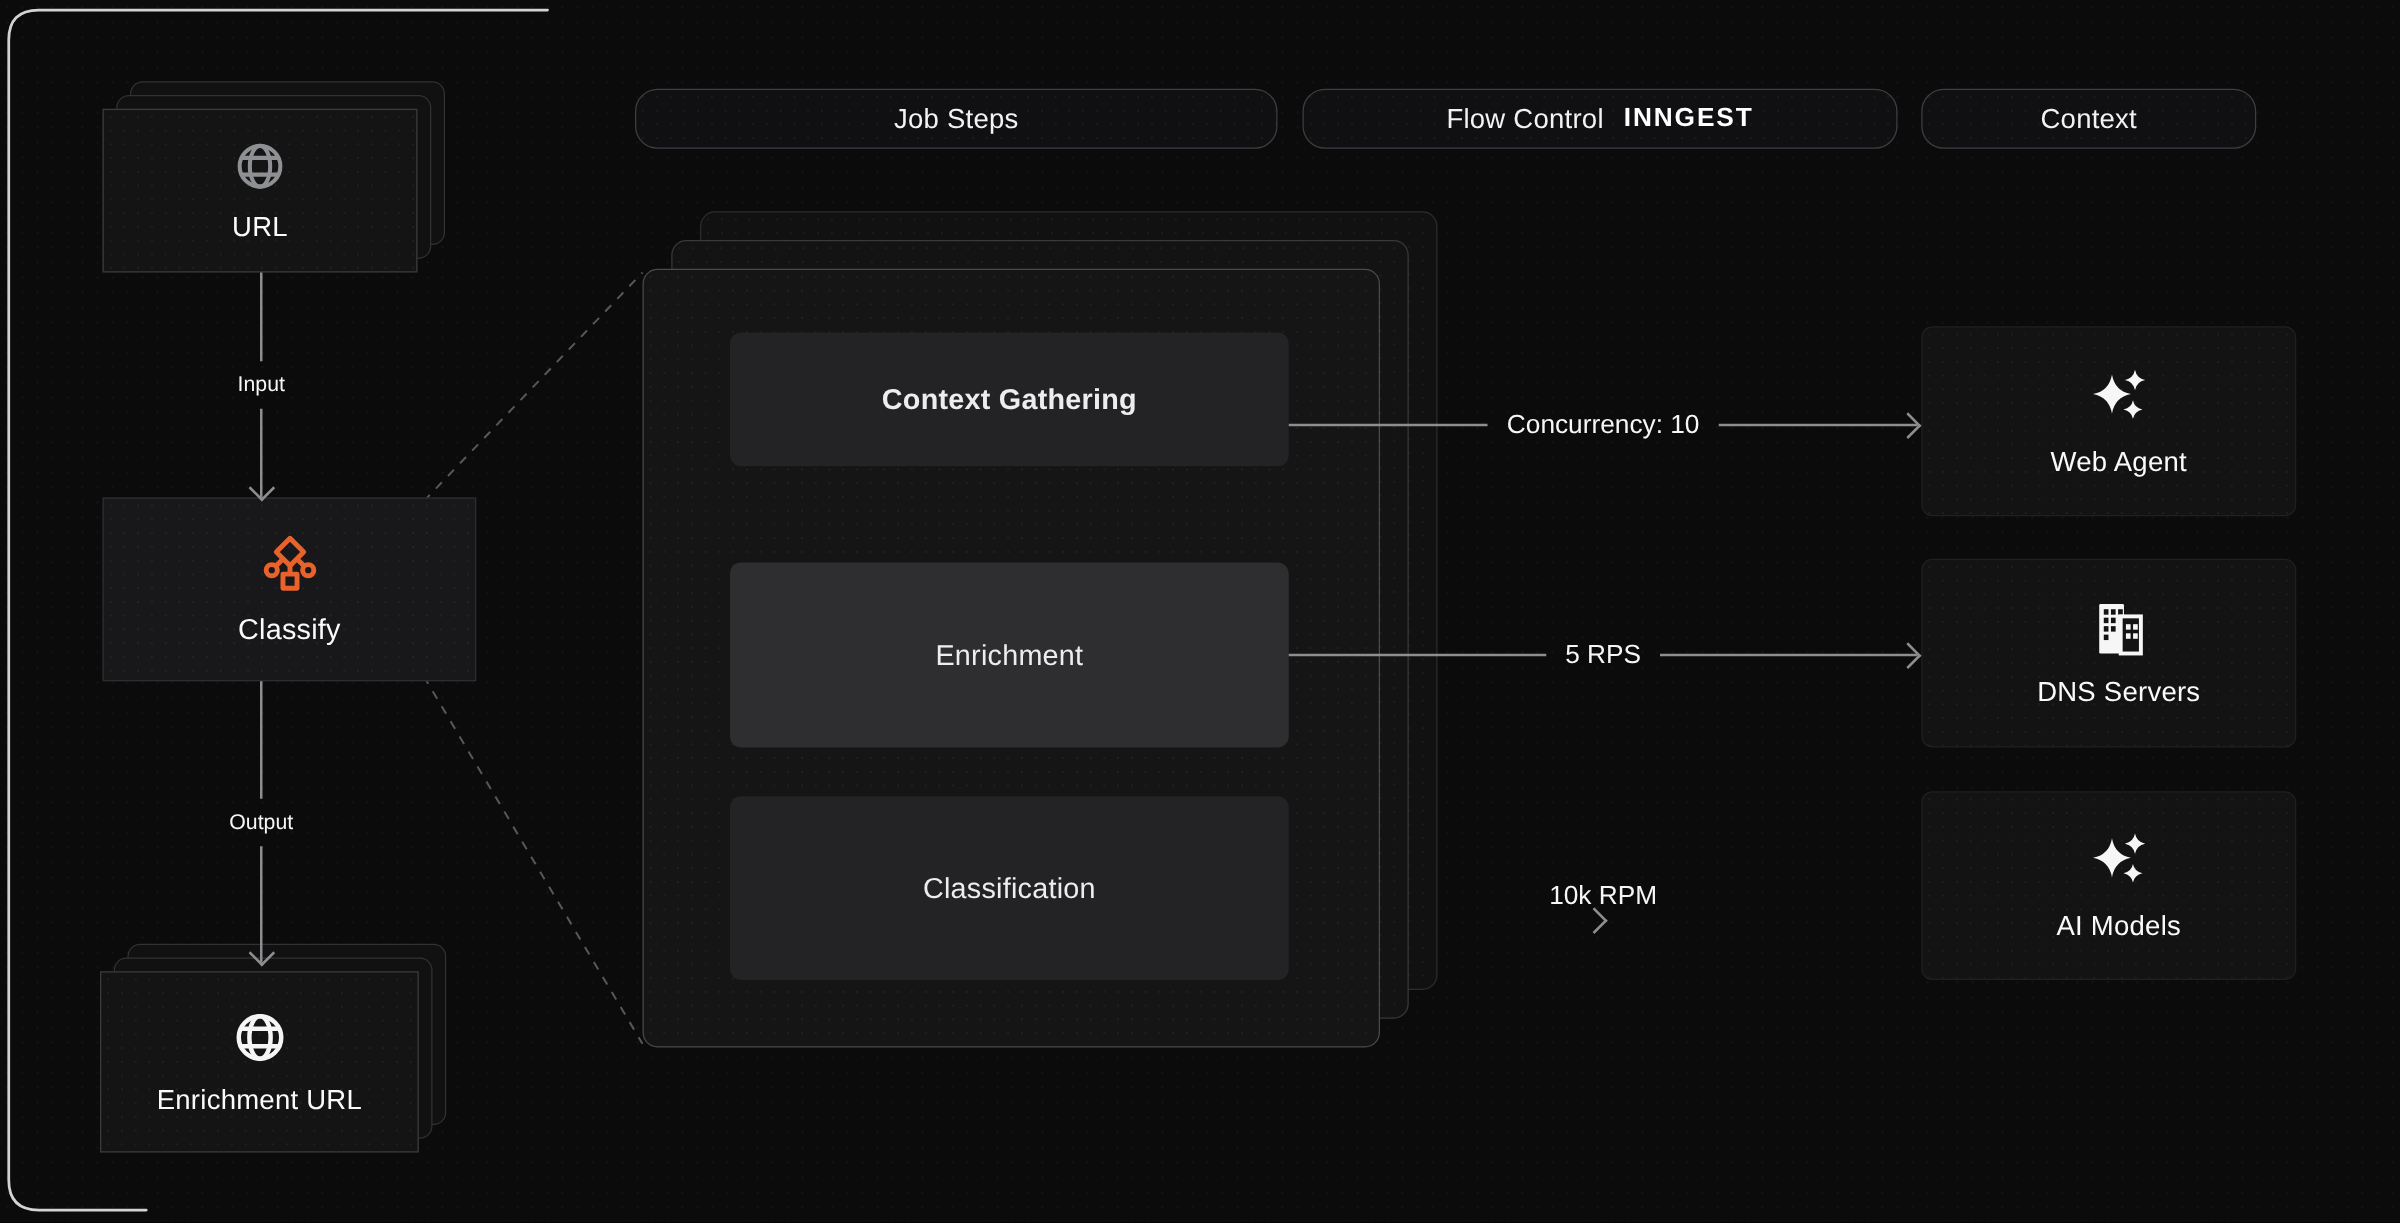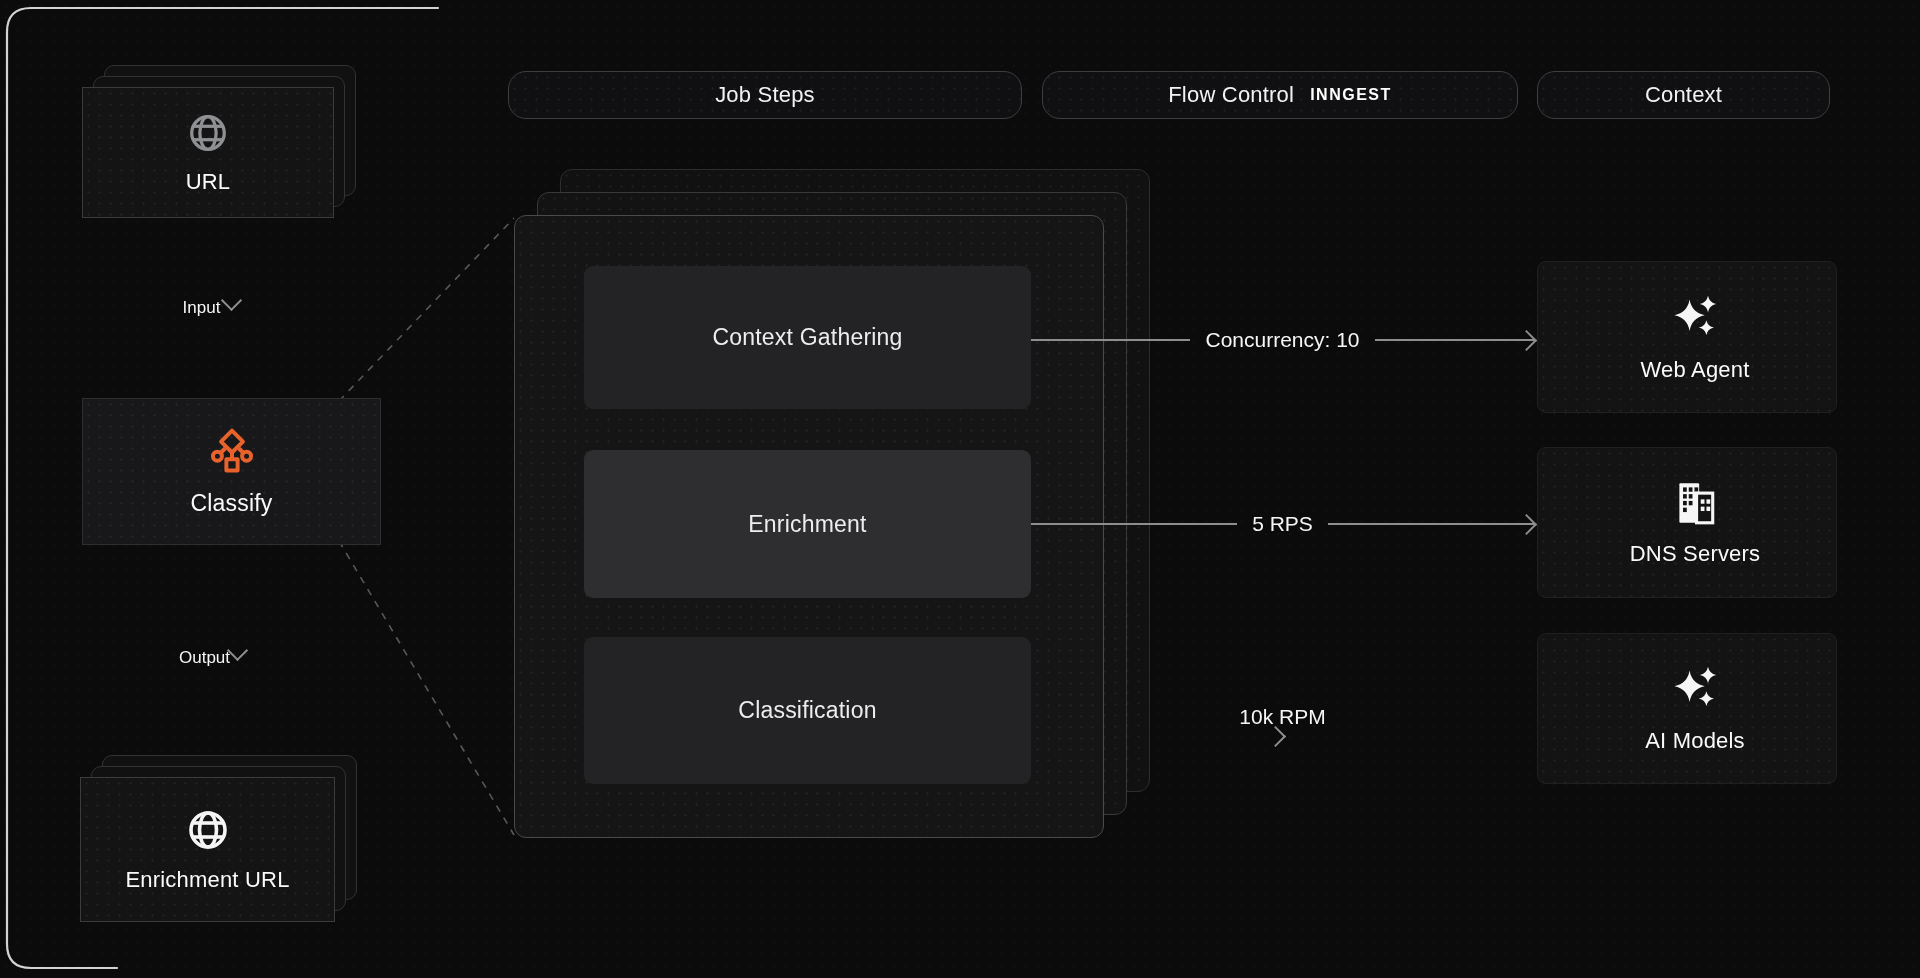--- a/index.html
+++ b/index.html
@@ -15,21 +15,21 @@
     background-image:radial-gradient(rgba(255,255,255,0.05) 1px, transparent 1.2px);
     background-size:11px 11px;
   }
   
   .header{
     position:absolute;top:71px;height:48px;box-sizing:border-box;
     border:1px solid #3e3e41;border-radius:18px;background-color:#101012;
     display:flex;align-items:center;justify-content:center;gap:16px;
     font-size:22px;color:#f2f2f2;letter-spacing:.2px;
   }
-  .brand{font-weight:800;letter-spacing:1.5px;font-size:16px;color:#fff;}
+  .brand{font-weight:800;letter-spacing:1.5px;font-size:21px;color:#fff;}
   
   .card{
     position:absolute;box-sizing:border-box;border-radius:0;
     background-color:#141415;border:1px solid #3c3c3f;
     display:flex;flex-direction:column;align-items:center;justify-content:center;gap:13px;
     z-index:3;
   }
   .ghost{
     position:absolute;box-sizing:border-box;border-radius:10px;
     background-color:#111112;border:1px solid #323234;z-index:1;
@@ -41,38 +41,38 @@
     background-color:#151516;z-index:2;
   }
   .panel.front{left:514px;top:215px;width:590px;height:623px;border:1px solid #4a4a4d;z-index:3;}
   .panel.g1{left:537px;top:192px;width:590px;height:623px;border:1px solid #39393c;background-color:#131314;z-index:2;}
   .panel.g2{left:560px;top:169px;width:590px;height:623px;border:1px solid #2d2d30;background-color:#111112;z-index:1;}
   .step{
     position:absolute;left:584px;width:447px;box-sizing:border-box;border-radius:9px;
     display:flex;align-items:center;justify-content:center;
     font-size:23px;color:#ededee;z-index:4;letter-spacing:.2px;
   }
-  .step.s1{top:266px;height:143px;background-color:#232325;}
+  .step.s1{top:266px;height:107px;background-color:#232325;font-weight:bold;}
   .step.s2{top:450px;height:148px;background-color:#2e2e30;}
   .step.s3{top:637px;height:147px;background-color:#232325;}
   
   .hconn{
     position:absolute;left:1031px;width:503px;height:40px;
     display:flex;align-items:center;z-index:4;
   }
   .hline{height:2px;background:#8e8e90;flex:1;}
   .hlabel{margin:0 15px;font-size:21px;color:#f6f6f6;white-space:nowrap;}
   .chev-r{
     width:13px;height:13px;flex:none;
     border-top:2.5px solid #8e8e90;border-right:2.5px solid #8e8e90;
     transform:rotate(45deg);margin-left:-15px;
   }
   
   .vconn{
-    position:absolute;width:60px;display:flex;flex-direction:row;align-items:center;z-index:4;
+    position:absolute;width:60px;display:flex;flex-direction:column;align-items:center;z-index:4;
   }
   .vline{width:2px;background:#8e8e90;flex:1;}
   .vlabel{margin:9px 0;font-size:17px;color:#f6f6f6;}
   .chev-d{
     width:13px;height:13px;flex:none;
     border-top:2.5px solid #8e8e90;border-right:2.5px solid #8e8e90;
     transform:rotate(135deg);margin-top:-15px;
   }
   
   .ctx-card{
@@ -94,21 +94,21 @@
     <line x1="339" y1="541" x2="514" y2="835" stroke="#58585a" stroke-width="1.6" stroke-dasharray="7 7"></line>
   </svg>
 
   <div class="header dots" style="left:508px;width:514px;">
     <span>Job Steps</span>
   </div>
   <div class="header dots" style="left:1042px;width:476px;">
     <span>Flow Control</span>
     <span class="brand">INNGEST</span>
   </div>
-  <div class="header dots" style="left:1537px;width:293px;">
+  <div class="header dots" style="left:1537px;width:268px;">
     <span>Context</span>
   </div>
 
   <div class="ghost" style="left:104px;top:65px;width:252px;height:131px;"></div>
   <div class="ghost" style="left:93px;top:76px;width:252px;height:131px;"></div>
   <div class="card dots" style="left:82px;top:87px;width:252px;height:131px;">
     <svg class="icon" width="46" height="46" viewBox="0 0 48 48">
       <g fill="none" stroke="#8f9093" stroke-width="3.4">
         <circle cx="24" cy="24" r="17"></circle>
         <ellipse cx="24" cy="24" rx="8.5" ry="17"></ellipse>

